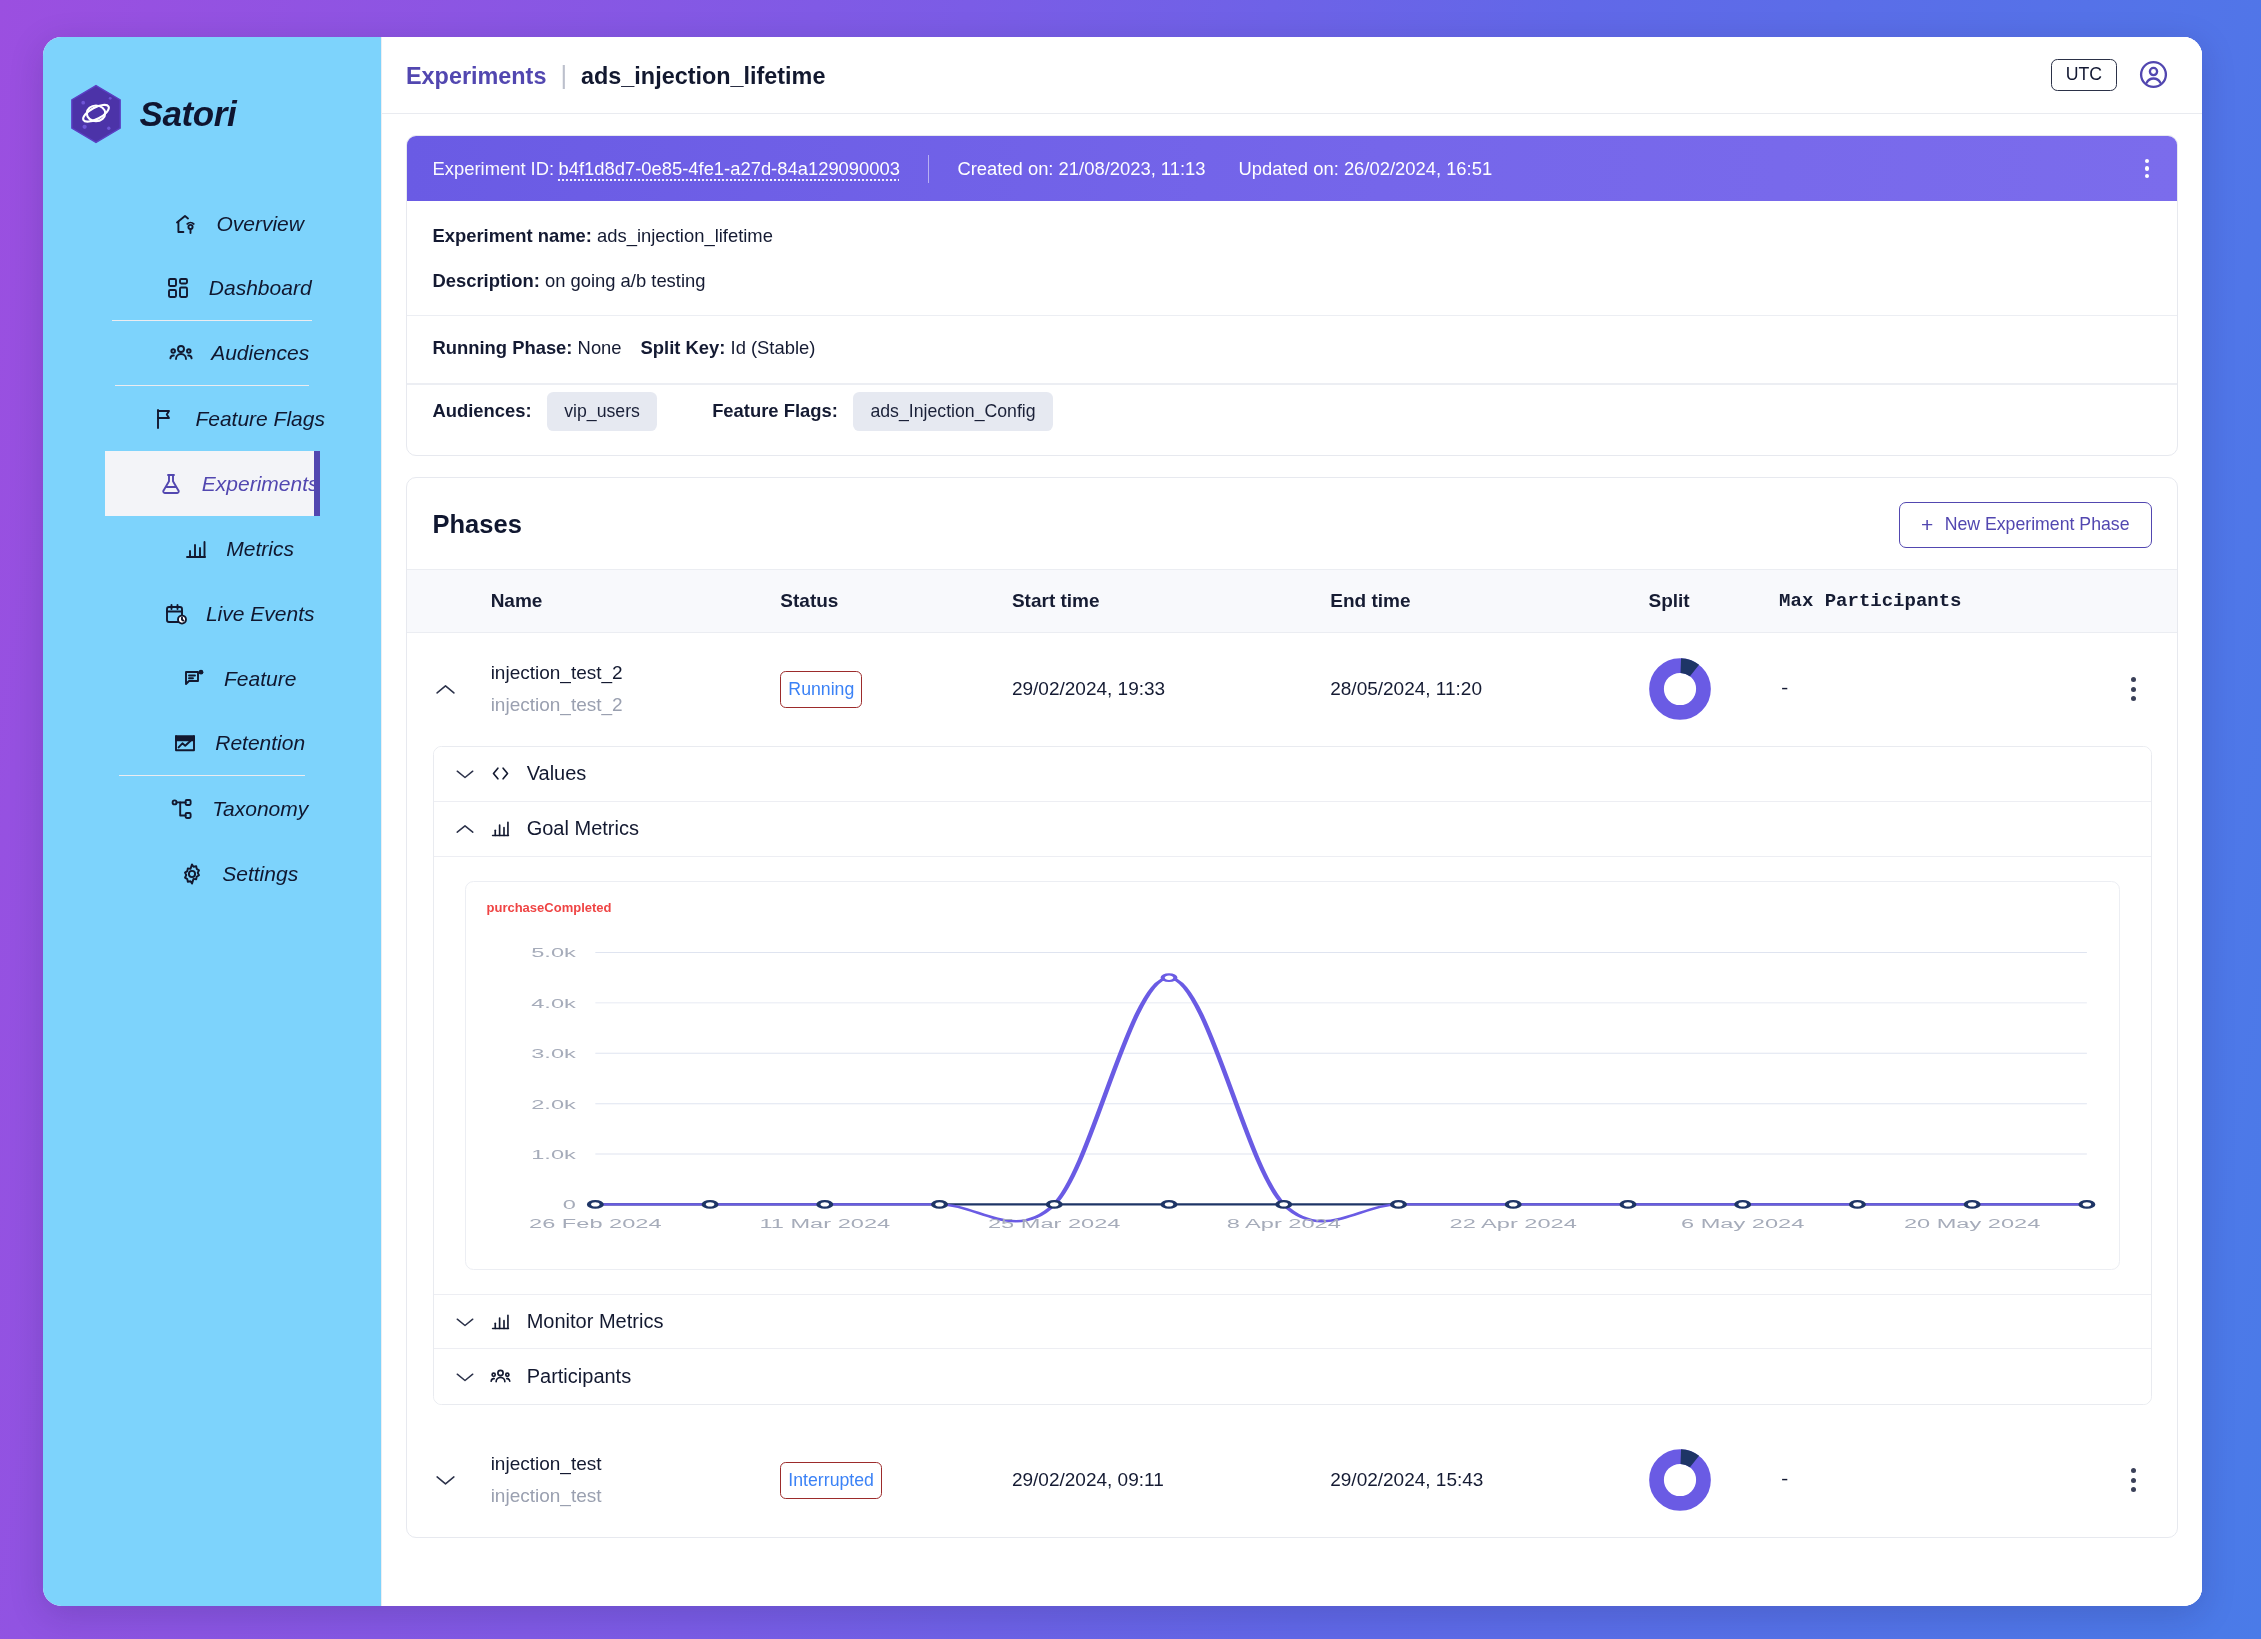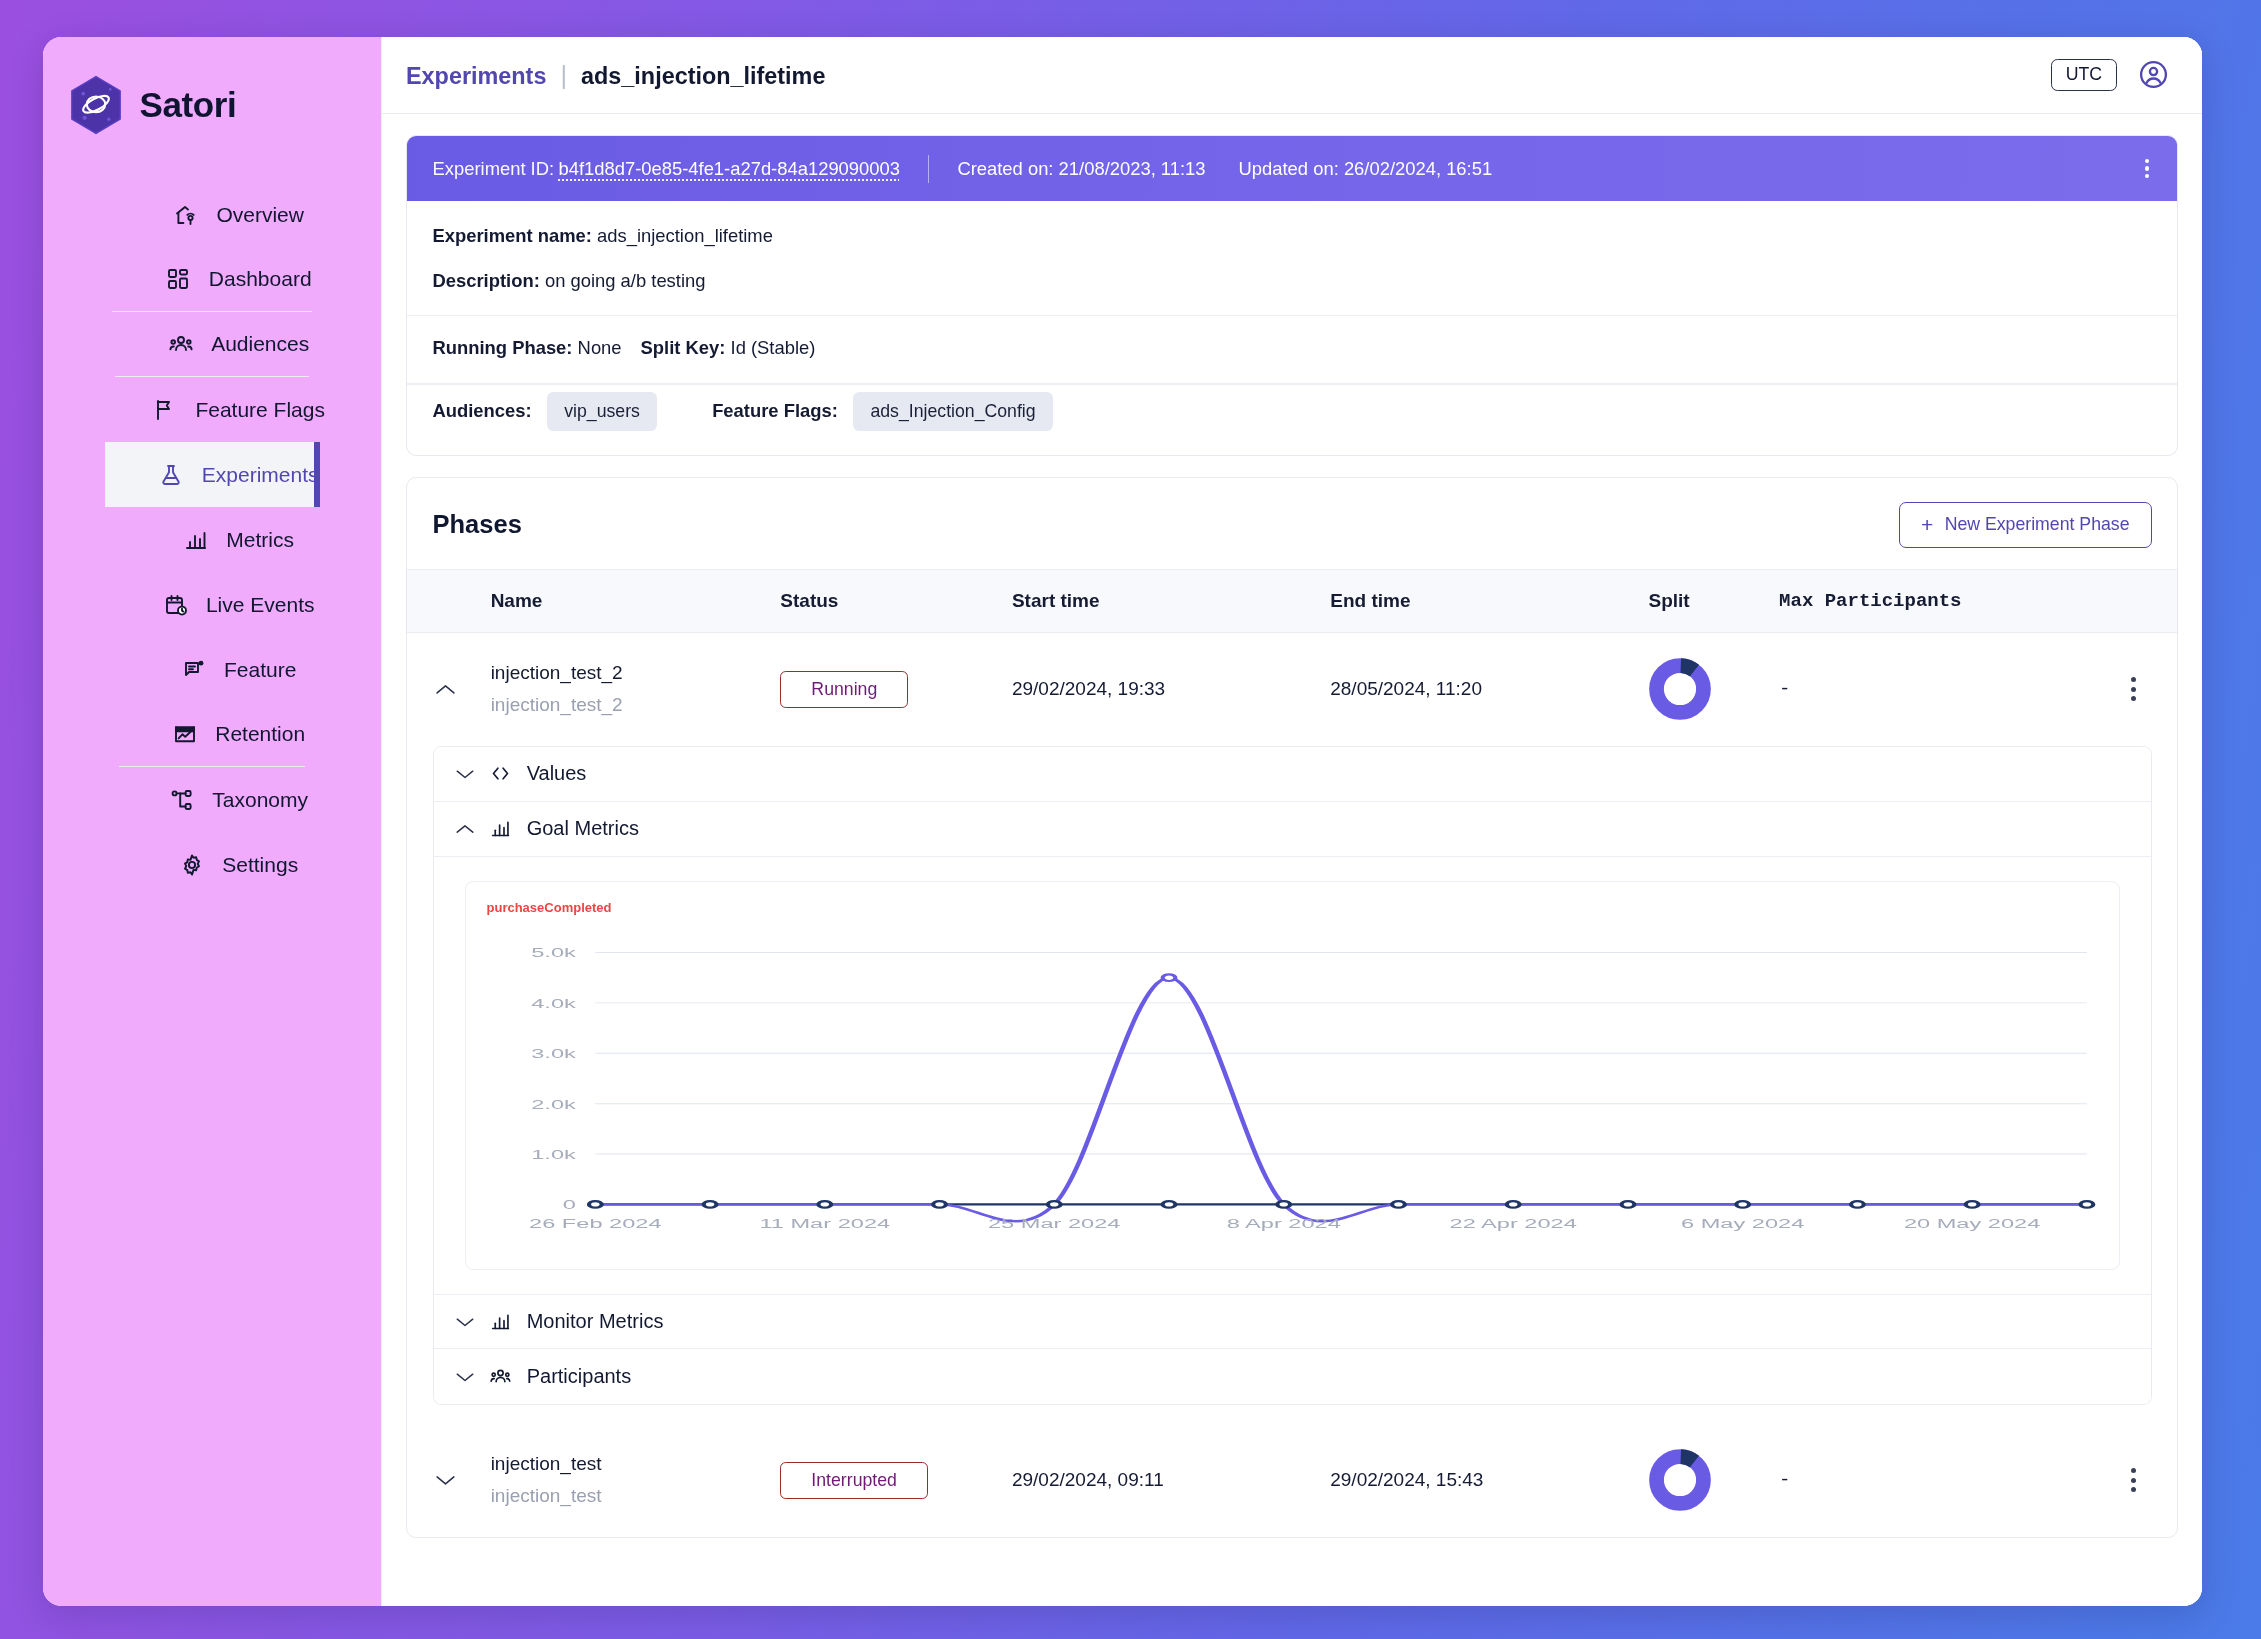--- a/index.html
+++ b/index.html
@@ -16,24 +16,25 @@
     background: #ffffff;
     border-radius: 18.4px;
     overflow: hidden;
     display: flex;
     box-shadow: 0 8.5px 34px rgba(30,20,70,.18);
   }
 
   
   .sidebar {
     width: 339px; flex: 0 0 339px;
-    background: #f0abfc;
+    background: #7dd3fc;
     border-right: 1.4px solid #eceef2;
-    padding-top: 17px;
+    padding-top: 26px;
     position: relative;
+    font-style: italic;
   }
   .brand {
     display: flex; align-items: center; gap: 17px;
     padding: 21px 0 0 25.5px;
     margin-bottom: 47px;
   }
   .brand-mark { width: 54px; height: 60px; flex: 0 0 54px; position: relative; }
   .brand-name {
     font-size: 35px; font-weight: 700; letter-spacing: -0.4px;
     color: #0f1530;
@@ -154,22 +155,22 @@
   table.phases tbody td {
     padding: 25.5px 0; font-size: 19px; color: #151b33; vertical-align: middle;
   }
   .pname { font-size: 19px; color: #141a31; margin-bottom: 10px; }
   .psub  { font-size: 19px; color: #9aa0b0; }
   .chev-cell { cursor: pointer; }
   .chev { width: 21px; height: 12.8px; display:block; }
   .badge {
     display: inline-block;
     border: 1.4px solid #9c2b2b; border-radius: 5.7px;
-    color: #701a75; font-size: 17.7px;
-    padding: 7px 30px; background: #fff;
+    color: #3b82f6; font-size: 17.7px;
+    padding: 7px 7px; background: #fff;
   }
   .donut { width: 62px; height: 62px; display: block; }
   .row-kebab { display:flex; flex-direction:column; gap:4.3px; cursor:pointer; align-items:center; }
   .row-kebab i { width: 5px; height: 5px; background: #3a4058; border-radius: 50%; display:block; }
 
   
   .subpanel { margin: 0 25.5px 0 25.5px; border: 1.4px solid #e9ebf0; border-radius: 8.5px; overflow:hidden; }
   .acc-head {
     display: flex; align-items: center; gap: 15.6px;
     height: 55px; padding-left: 21px;

